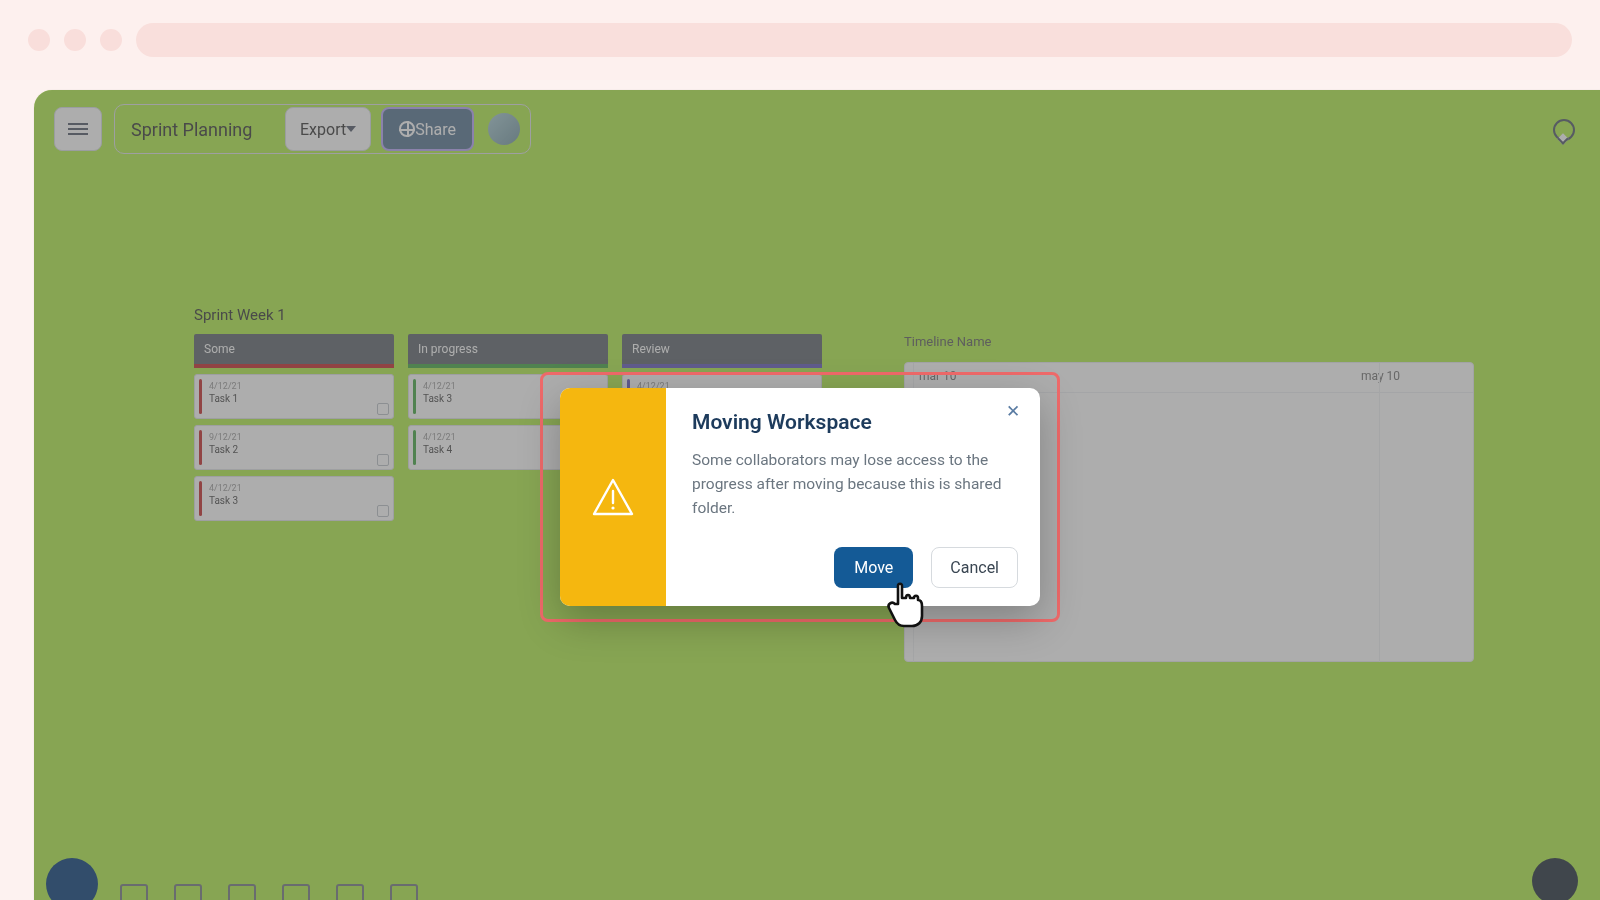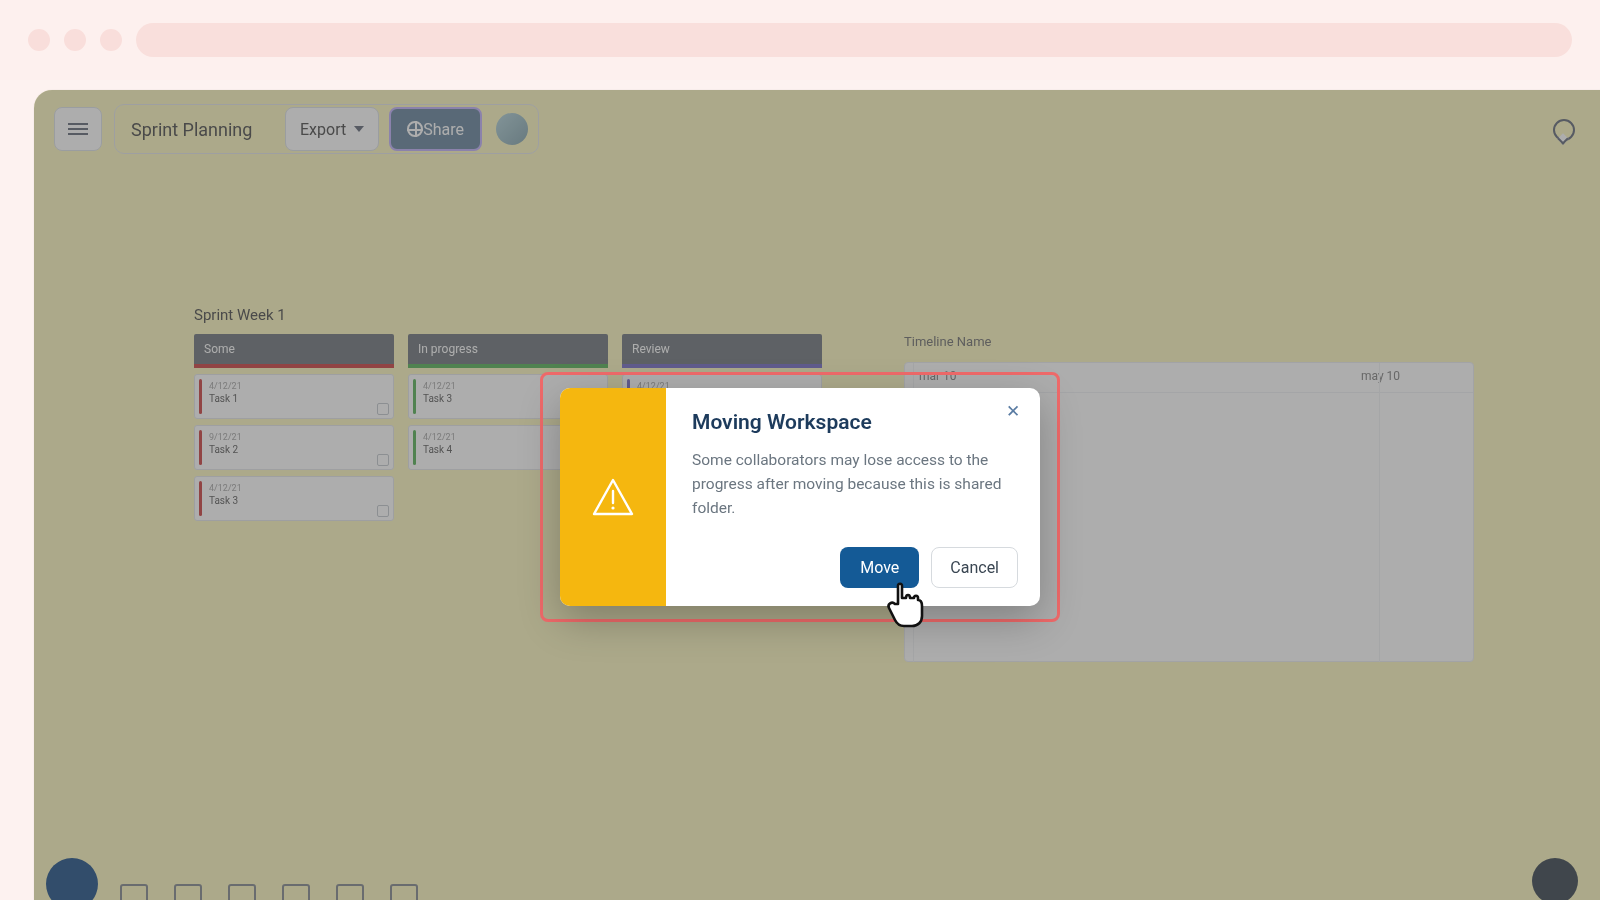--- a/index.html
+++ b/index.html
@@ -9,39 +9,39 @@
   .browser-chrome {
     width: 100%; height: 80px; background: linear-gradient(#fdf0ee,#fdf0ee);
     display: flex; align-items: center; padding: 0 28px; gap: 14px;
   }
   .dot { width: 22px; height: 22px; border-radius: 50%; background: #f9dedb; }
   .urlbar { flex: 1; height: 34px; border-radius: 17px; background: #f9dfdc; }
 
   
   .app-outer {
     position: absolute; left: 34px; top: 90px; right: 0; bottom: 0;
-    background: #fef9c3; border-radius: 18px 0 0 0; box-shadow: 0 0 0 1px rgba(0,0,0,0.02);
+    background: #bef264; border-radius: 18px 0 0 0; box-shadow: 0 0 0 1px rgba(0,0,0,0.02);
     overflow: hidden;
   }
   .dim-overlay {
     position: absolute; inset: 0;
     background: rgba(60,60,60,0.42);
     z-index: 10;
   }
 
   
   .topbar {
     position: absolute; left: 20px; top: 14px; display: flex; align-items: center; gap: 12px;
   }
   .btn { border: 1px solid #dfe3e8; background:#fff; border-radius: 8px; height: 44px; display:flex; align-items:center; justify-content:center; color:#555; font-size:16px; }
   .ham-btn { width:48px; }
   .ham-btn span { display:block; width:20px; height:2px; background:#6b7280; margin:3px 0; }
   .title-group { display:flex; align-items:center; gap:10px; border:1px solid #e5e7eb; border-radius:10px; padding:0 10px; height:50px; }
   .doc-title { font-size:18px; color:#555; padding:0 14px 0 6px; min-width:150px; }
-  .export-btn { padding:0 14px; gap:8px; }
+  .export-btn { padding:0 14px; }
   .caret { display:inline-block; width:0;height:0;border-left:5px solid transparent;border-right:5px solid transparent;border-top:6px solid #6b7280; }
   .share-btn { background:#6f8ba3; color:#fff; border:2px solid #c4b5fd; padding:0 16px; gap:0; font-size:16px; }
   .globe { display:inline-block; width:16px; height:16px; border:2px solid #fff; border-radius:50%; position:relative; }
   .globe::before { content:""; position:absolute; left:50%; top:-2px; bottom:-2px; width:2px; background:#fff; }
   .globe::after { content:""; position:absolute; top:50%; left:-2px; right:-2px; height:2px; background:#fff; }
   .avatar { width:32px; height:32px; border-radius:50%; background:linear-gradient(135deg,#b6d4db,#88a7b0); margin-left:4px; }
 
   .comment-btn {
     position:absolute; right:16px; top:20px; width:40px; height:40px; border-radius:50%; display:flex; align-items:center; justify-content:center;
   }
@@ -91,21 +91,21 @@
     width: 106px; background: #f5b70f; display:flex; align-items:center; justify-content:center;
   }
   .warn-tri {
     width:44px; height:40px; position:relative;
   }
   .warn-tri svg { width:100%; height:100%; }
   .modal-body { flex:1; padding: 22px 26px 20px; position:relative; }
   .modal-title { font-size:21px; font-weight:600; color:#1d3b5c; margin-bottom:14px; }
   .modal-text { font-size:15.5px; line-height:1.55; color:#6b7680; }
   .modal-close { position:absolute; right:18px; top:14px; width:18px;height:18px; color:#5a7ca3; cursor:pointer; font-size:17px; line-height:18px; text-align:center; }
-  .modal-actions { position:absolute; right:22px; bottom:18px; display:flex; gap:12px; }
+  .modal-actions { position:absolute; right:22px; bottom:18px; display:flex; gap:18px; }
   .btn-primary { background:#145a96; color:#fff; border:none; border-radius:8px; padding:10px 20px; font-size:16px; cursor:pointer; }
   .btn-secondary { background:#fff; color:#3a4652; border:1px solid #d6dade; border-radius:8px; padding:10px 18px; font-size:16px; cursor:pointer; }
 
   .cursor-hand {
     position:absolute; z-index:30; left:882px; top:576px; width:48px; height:52px;
   }
 </style>
 </head>
 <body>
 

